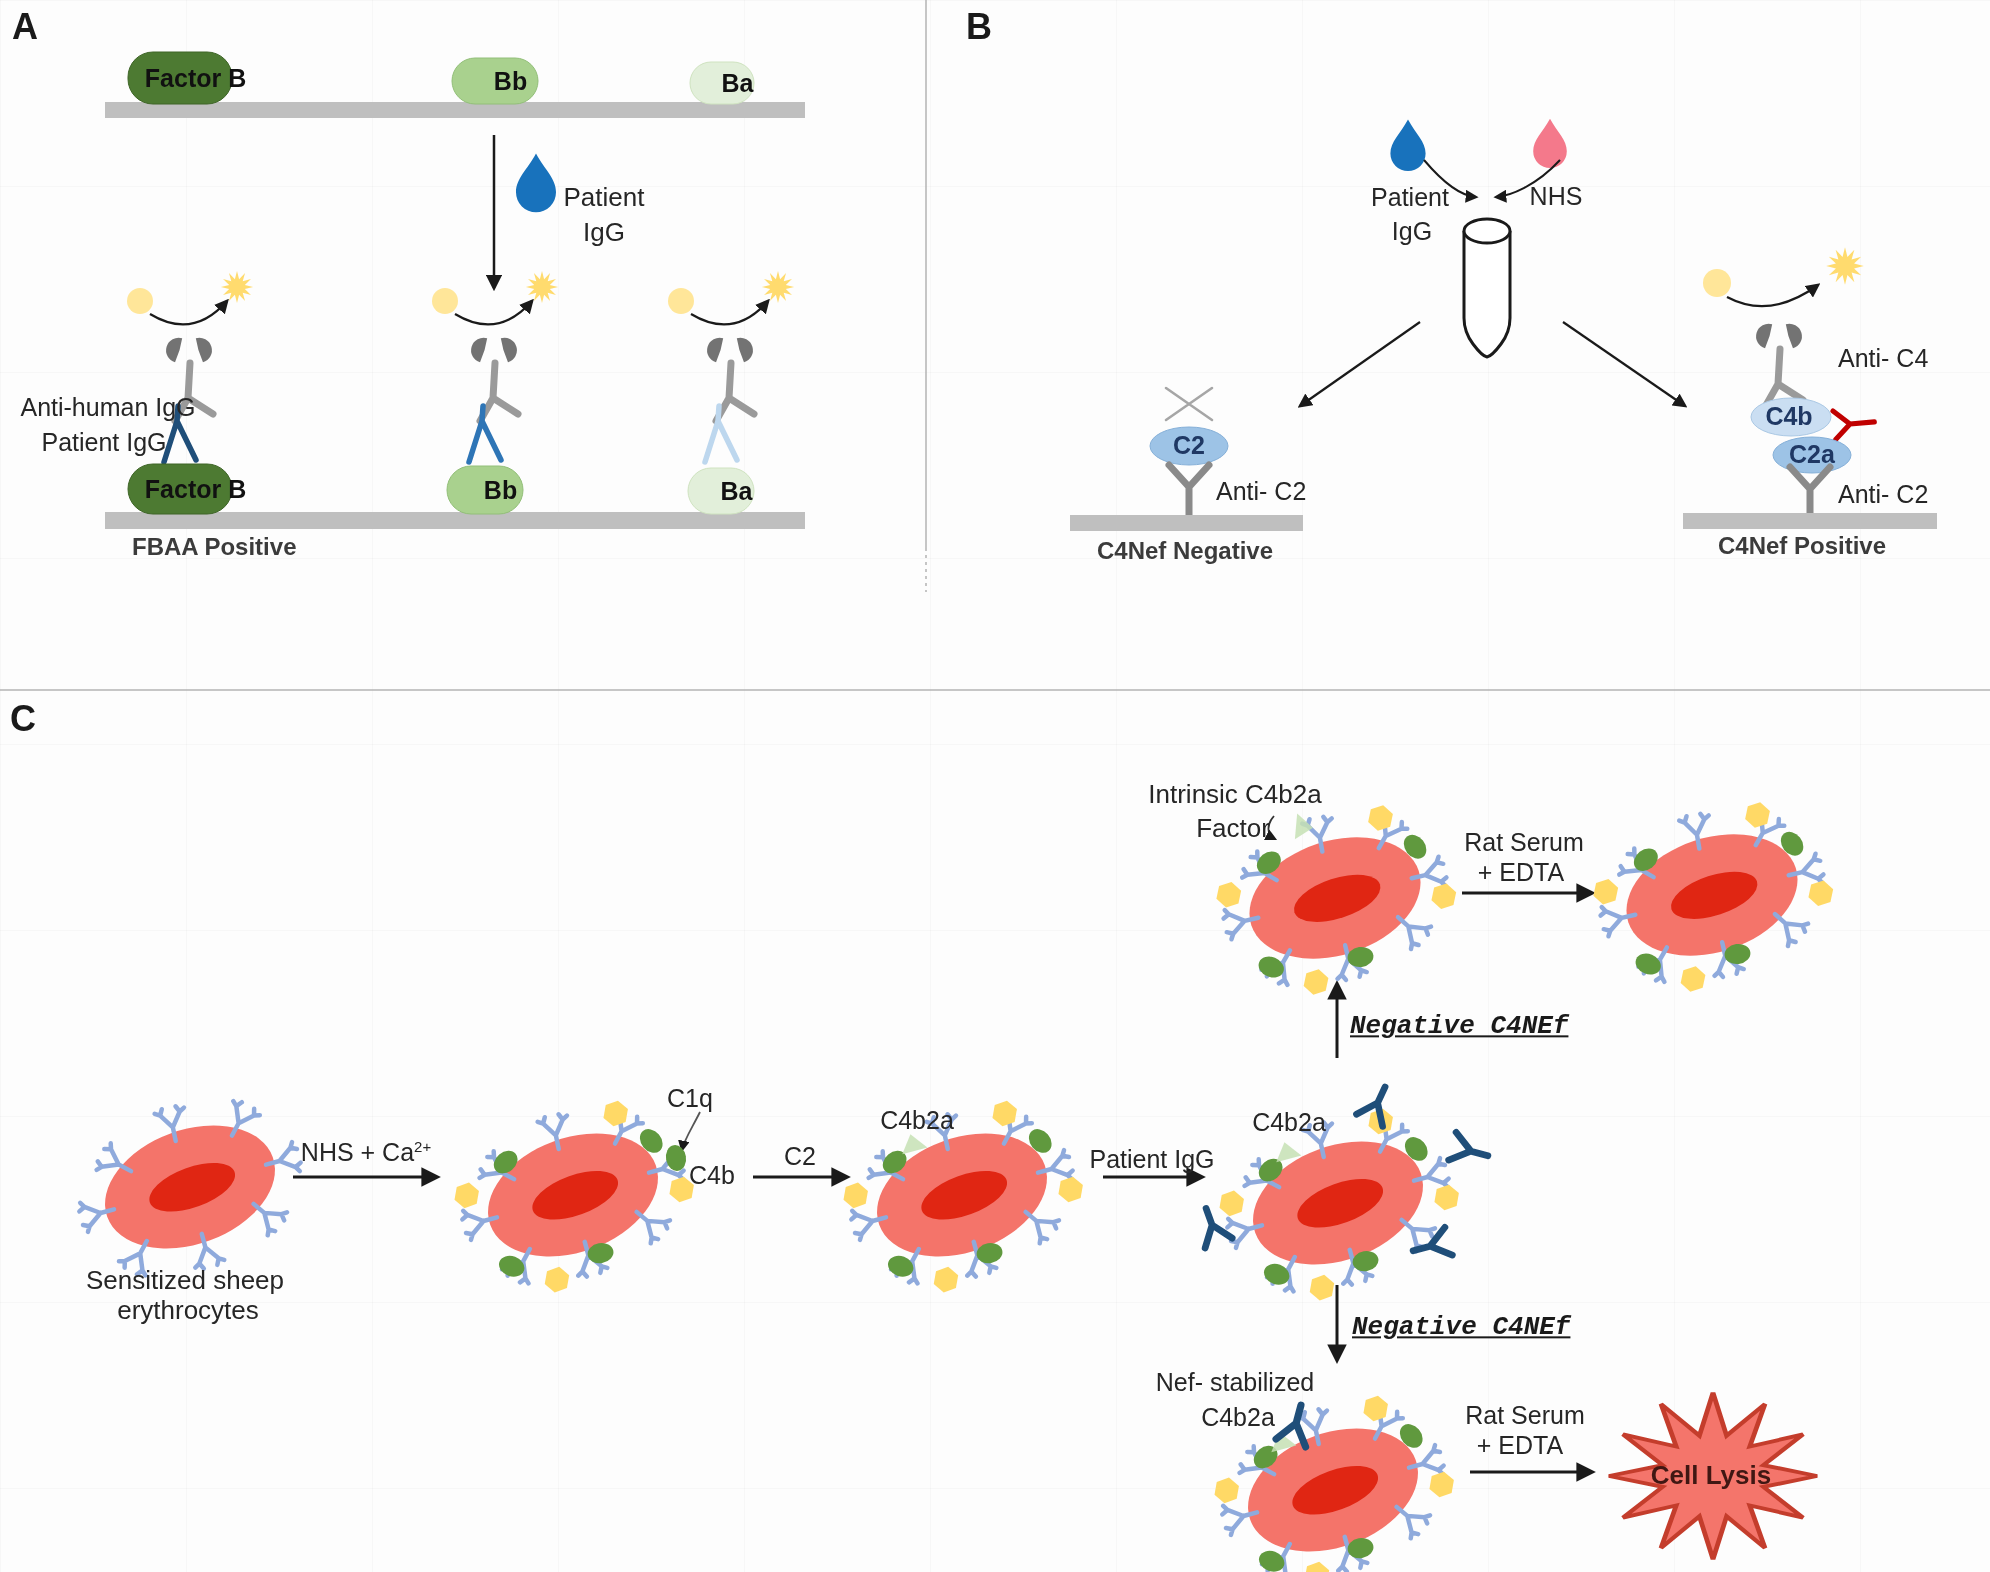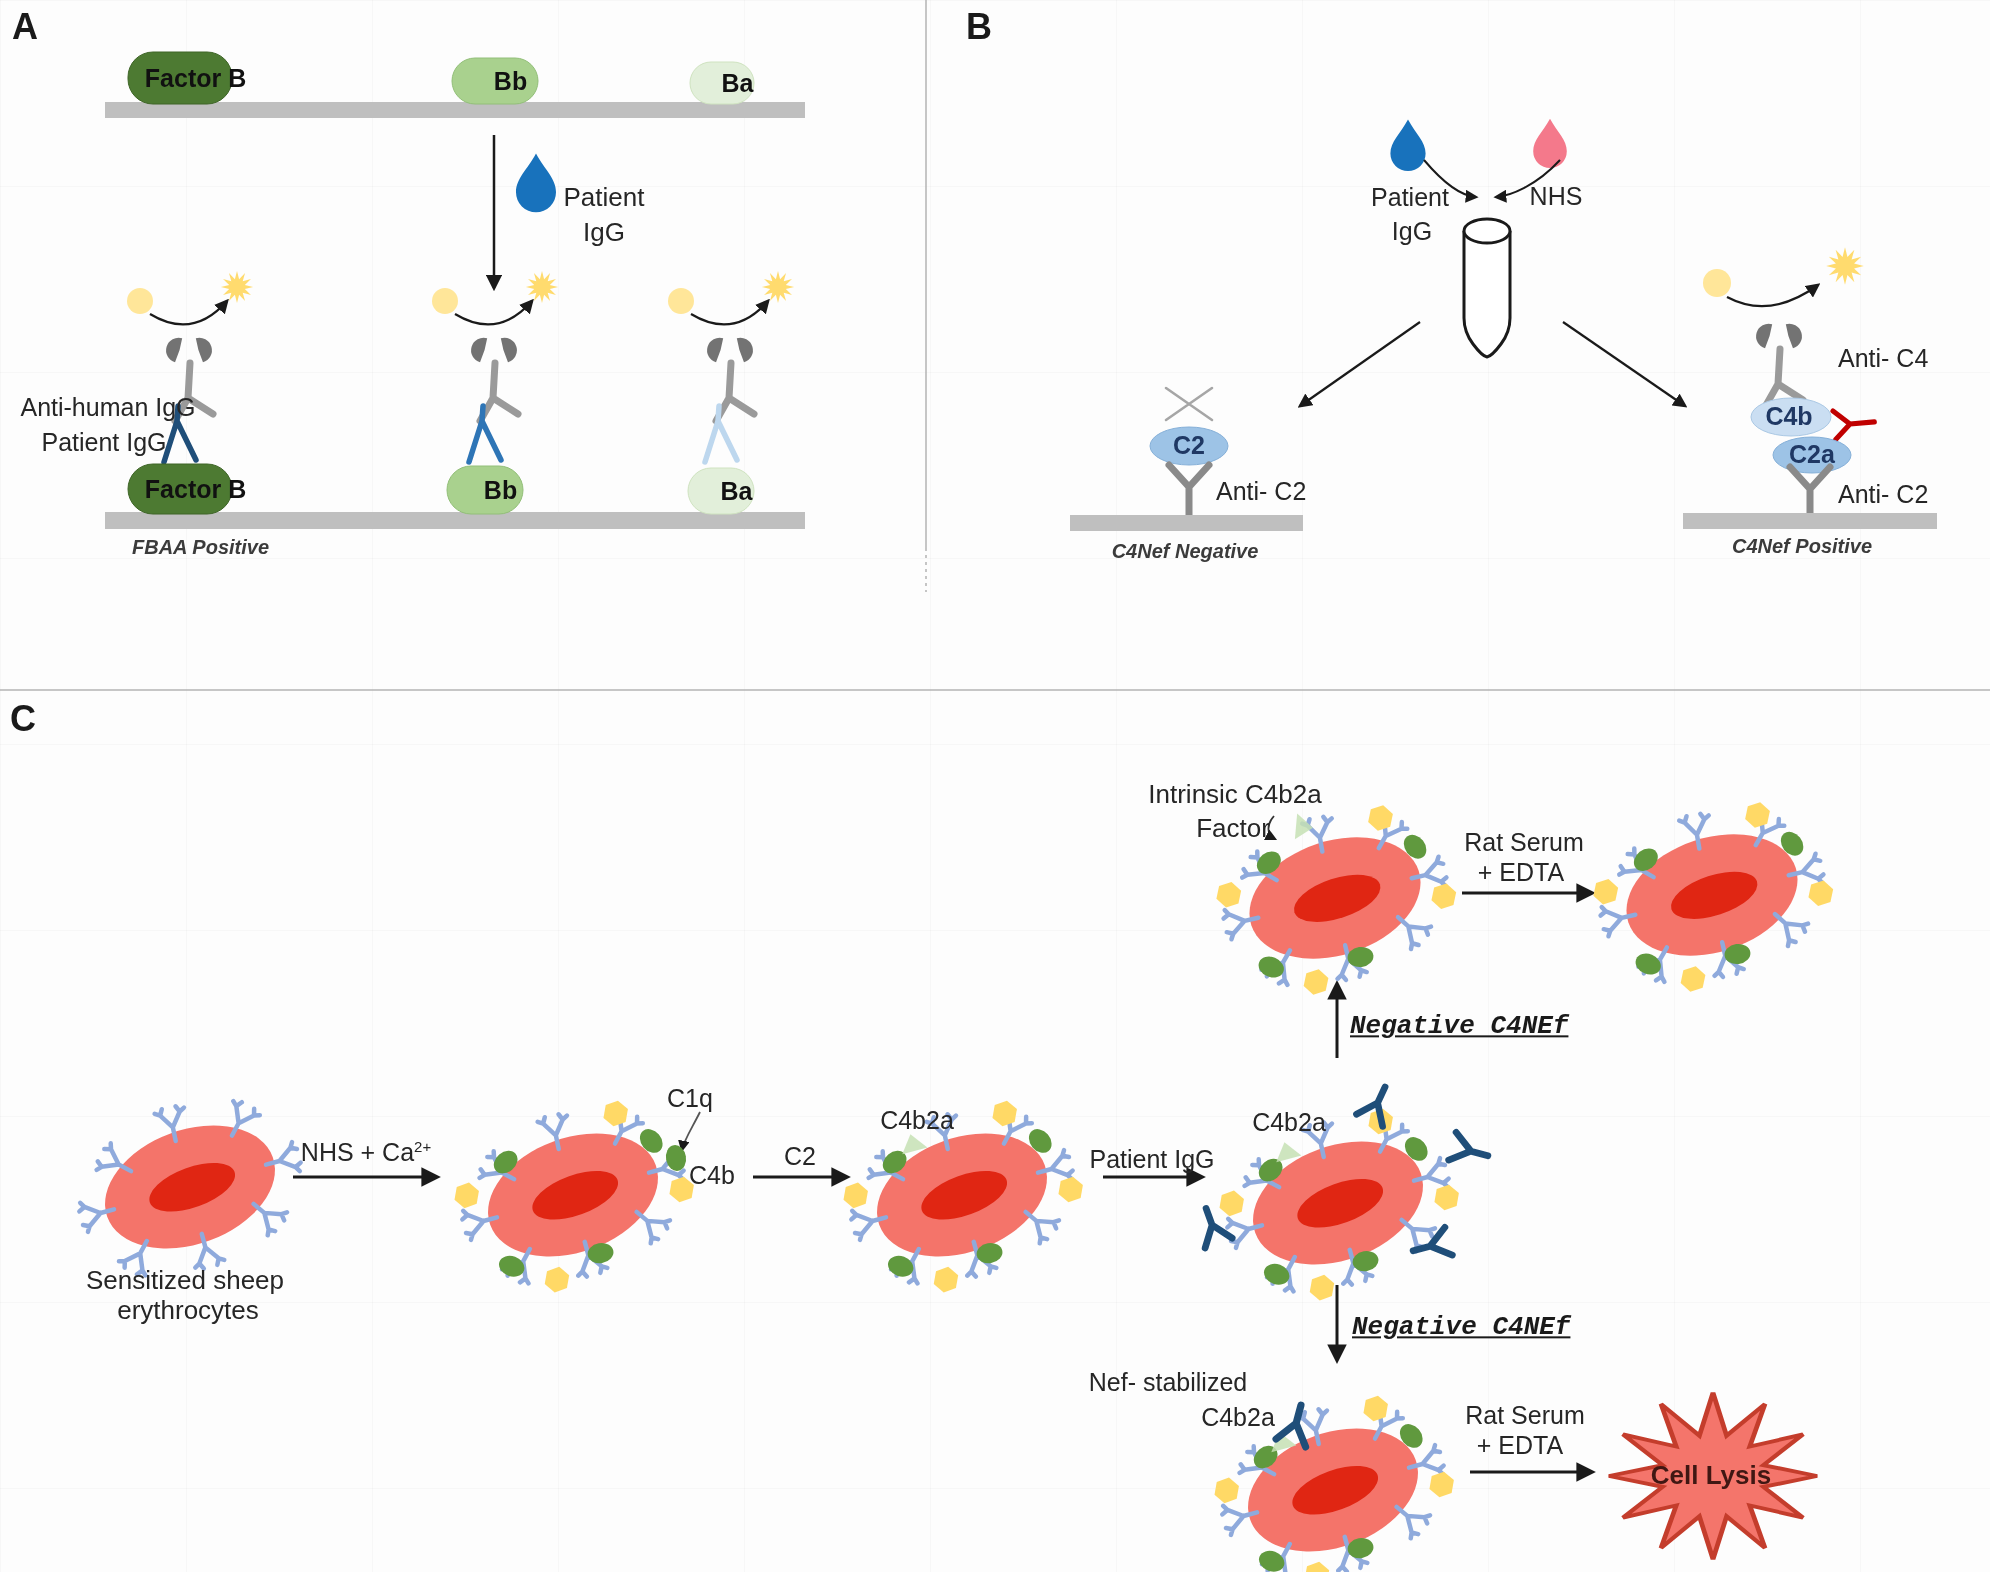--- a/index.html
+++ b/index.html
@@ -13,21 +13,21 @@
     color:#262626;
   }
   svg#art{position:absolute;left:0;top:0;}
   .lbl{position:absolute;white-space:nowrap;transform:translate(-50%,-50%);line-height:1.05;}
   .lbl.left{transform:translate(0,-50%);}
   .panel-letter{font-size:36px;font-weight:bold;color:#1a1a1a;transform:none;}
   .f25{font-size:25px;}
   .f26{font-size:26px;}
   .pill-text{font-size:25px;font-weight:bold;color:#111;padding-left:31px;}
   .ell-text{font-size:25px;font-weight:bold;color:#1f3864;}
-  .caption{font-size:20px;font-style:italic;font-weight:600;color:#3b3b3b;}
+  .caption{font-size:24px;font-weight:600;color:#3b3b3b;}
   .flow-branch{font-size:26px;font-style:italic;font-weight:600;text-decoration:underline;color:#1a1a1a;font-family:Liberation Mono, monospace;}
   .lysis-text{font-size:26px;color:#401713;font-weight:600;}
   sup.sp{font-size:15px;}
 </style>
 </head>
 <body>
 
 <div id="stage">
 
 <svg id="art" width="1990" height="1572" viewBox="0 0 1990 1572">
@@ -237,19 +237,19 @@
 <div class="lbl f25" style="left:800px;top:1156px">C2</div>
 <div class="lbl f25" style="left:917px;top:1120px">C4b2a</div>
 <div class="lbl f25" style="left:1152px;top:1159px">Patient IgG</div>
 <div class="lbl f25" style="left:1289px;top:1122px">C4b2a</div>
 <div class="lbl flow-branch left" style="left:1350px;top:1027px">Negative C4NEf</div>
 <div class="lbl f26" style="left:1235px;top:795px">Intrinsic C4b2a</div>
 <div class="lbl f26" style="left:1233px;top:829px">Factor</div>
 <div class="lbl f25" style="left:1524px;top:842px">Rat Serum</div>
 <div class="lbl f25" style="left:1521px;top:872px">+ EDTA</div>
 <div class="lbl flow-branch left" style="left:1352px;top:1328px">Negative C4NEf</div>
-<div class="lbl f25" style="left:1168px;top:1382px">Nef- stabilized</div>
+<div class="lbl f25" style="left:1235px;top:1382px">Nef- stabilized</div>
 <div class="lbl f25" style="left:1238px;top:1417px">C4b2a</div>
 <div class="lbl f25" style="left:1525px;top:1415px">Rat Serum</div>
 <div class="lbl f25" style="left:1520px;top:1445px">+ EDTA</div>
 <div class="lbl lysis-text" style="left:1711px;top:1476px">Cell Lysis</div>
 
 </div>
 
 </body></html>

